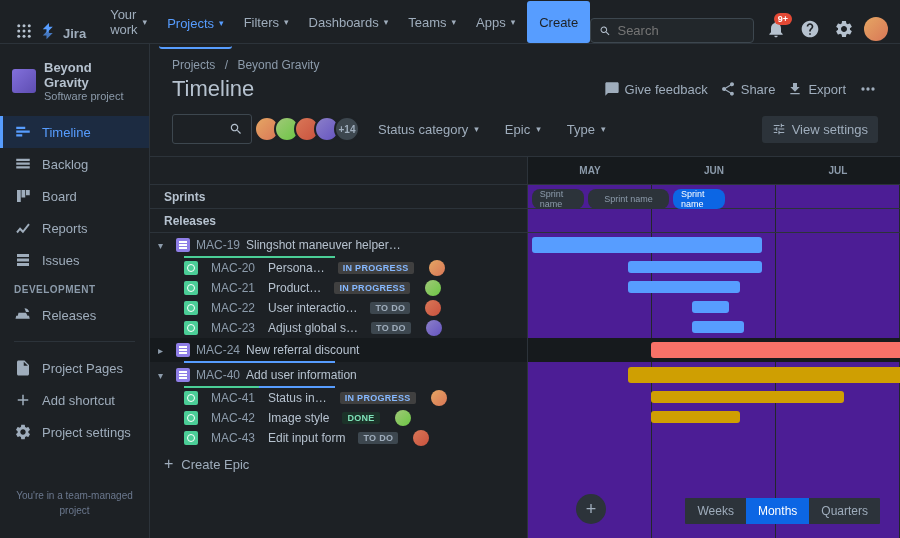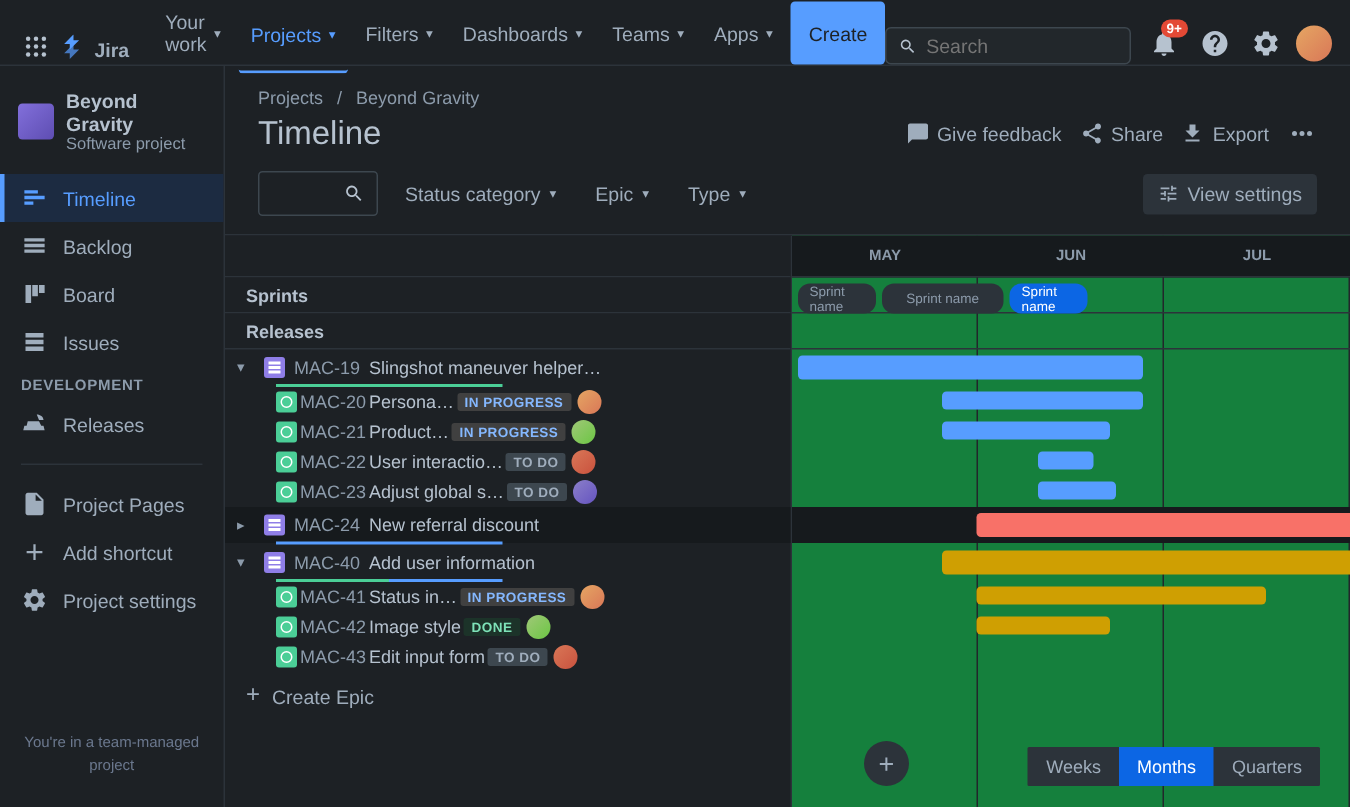--- a/index.html
+++ b/index.html
@@ -57,31 +57,31 @@
 .tl-section-row{height:24px;padding:0 14px;font-size:12px;color:#b6c2cf;font-weight:600;display:flex;align-items:center;border-bottom:1px solid #2c333a;background:#1d2125}
 .epic-row{height:24px;display:flex;align-items:center;padding:0 8px;gap:6px;font-size:12px;cursor:pointer}
 .epic-row.dark{background:#161a1d}
 .epic-expand{width:12px;color:#8c9bab;font-size:10px}
 .epic-icon{width:14px;height:14px;background:#8f7ee7;border-radius:2px;flex-shrink:0;display:flex;align-items:center;justify-content:center}
 .epic-icon::after{content:"";width:8px;height:2px;background:#fff;box-shadow:0 -3px 0 #fff,0 3px 0 #fff}
 .story-icon{width:14px;height:14px;background:#4bce97;border-radius:2px;flex-shrink:0;display:flex;align-items:center;justify-content:center}
 .story-icon::after{content:"";width:6px;height:6px;border:1.5px solid #fff;border-radius:50%}
 .epic-key{color:#8c9bab}
 .epic-title{color:#b6c2cf;white-space:nowrap;overflow:hidden;text-overflow:ellipsis;flex:1}
-.child-row{height:20px;display:flex;align-items:center;padding-left:34px;gap:2px;font-size:12px}
+.child-row{height:20px;display:flex;align-items:center;padding-left:34px;gap:13px;font-size:12px}
 .child-key{color:#8c9bab}
 .child-title{color:#b6c2cf;white-space:nowrap;overflow:hidden;text-overflow:ellipsis}
 .status-pill{font-size:9px;padding:1px 5px;border-radius:2px;font-weight:700;letter-spacing:.3px;flex-shrink:0}
 .status-progress{background:#404040;color:#85b8ff}
 .status-todo{background:#3d474f;color:#9fadbc}
 .status-done{background:#1c3329;color:#7ee2b8}
 .child-avatar{width:16px;height:16px;border-radius:50%;flex-shrink:0;margin-left:2px}
 .epic-underline{width:40%;height:2px;margin-left:34px;margin-top:-1px}
 .create-epic{height:32px;display:flex;align-items:center;gap:8px;padding:0 14px;color:#9fadbc;cursor:pointer;font-size:13px}
-.tl-right{flex:1;position:relative;overflow:hidden;background:#15803d}
+.tl-right{flex:1;position:relative;overflow:hidden;background:#4c1d95}
 .tl-grid{position:absolute;inset:0;display:flex}
 .tl-grid-col{flex:1;border-right:1px solid #22272b}
 .sprints-row{height:24px;position:relative;border-bottom:1px solid #2c333a}
 .sprint-pill{position:absolute;top:4px;height:15px;border-radius:8px;font-size:9px;display:flex;align-items:center;justify-content:center;color:#8c9bab;background:#2c333a;padding:10px 8px}
 .sprint-pill.active{background:#0c66e4;color:#fff}
 .releases-row{height:24px;border-bottom:1px solid #2c333a}
 .bar-row{height:24px;position:relative}
 .child-bar-row{height:20px;position:relative}
 .bar{position:absolute;top:4px;height:16px;border-radius:3px}
 .bar.child{top:3px;height:12px}
@@ -195,20 +195,26 @@
         <span>Backlog</span>
       </div>
     <div class="side-item">
         <svg viewBox="0 0 24 24">
           <path d="M4 4h5v16H4zm6 0h5v10h-5zm6 0h5v7h-5z"></path>
         </svg>
         <span>Board</span>
       </div>
     <div class="side-item">
         <svg viewBox="0 0 24 24">
+          <path d="M3 17l5-6 4 4 7-9 2 1.5L12 19l-4-4-3 4z"></path>
+        </svg>
+        <span>Reports</span>
+      </div>
+    <div class="side-item">
+        <svg viewBox="0 0 24 24">
           <path d="M4 4h16v4H4zm0 6h16v4H4zm0 6h16v4H4z"></path>
         </svg>
         <span>Issues</span>
       </div>
     <div class="section-label">DEVELOPMENT</div>
     <div class="side-item">
         <svg viewBox="0 0 24 24">
           <path d="M3 13h2l1-4h10l2 4h2l1 4H2z M20 8c0-3-3-5-6-5l2 5z"></path>
         </svg>
         <span>Releases</span>
@@ -274,20 +280,27 @@
             </svg>
           </div>
       </div>
     </div>
     <div class="toolbar">
       <div class="tb-search">
           <svg width="14" height="14" viewBox="0 0 24 24">
             <path d="M15.5 14h-.79l-.28-.27a6.5 6.5 0 1 0-.7.7l.27.28v.79l5 4.99L20.49 19l-4.99-5zm-6 0C7.01 14 5 11.99 5 9.5S7.01 5 9.5 5 14 7.01 14 9.5 11.99 14 9.5 14z"></path>
           </svg>
         </div>
+      <div class="avatars">
+        <div class="av av1"></div>
+        <div class="av av2"></div>
+        <div class="av av3"></div>
+        <div class="av av4"></div>
+        <div class="av av-more">+14</div>
+      </div>
       <div class="filter">
           <span>Status category</span>
           <span class="chev">▾</span>
         </div>
       <div class="filter">
           <span>Epic</span>
           <span class="chev">▾</span>
         </div>
       <div class="filter">
           <span>Type</span>

